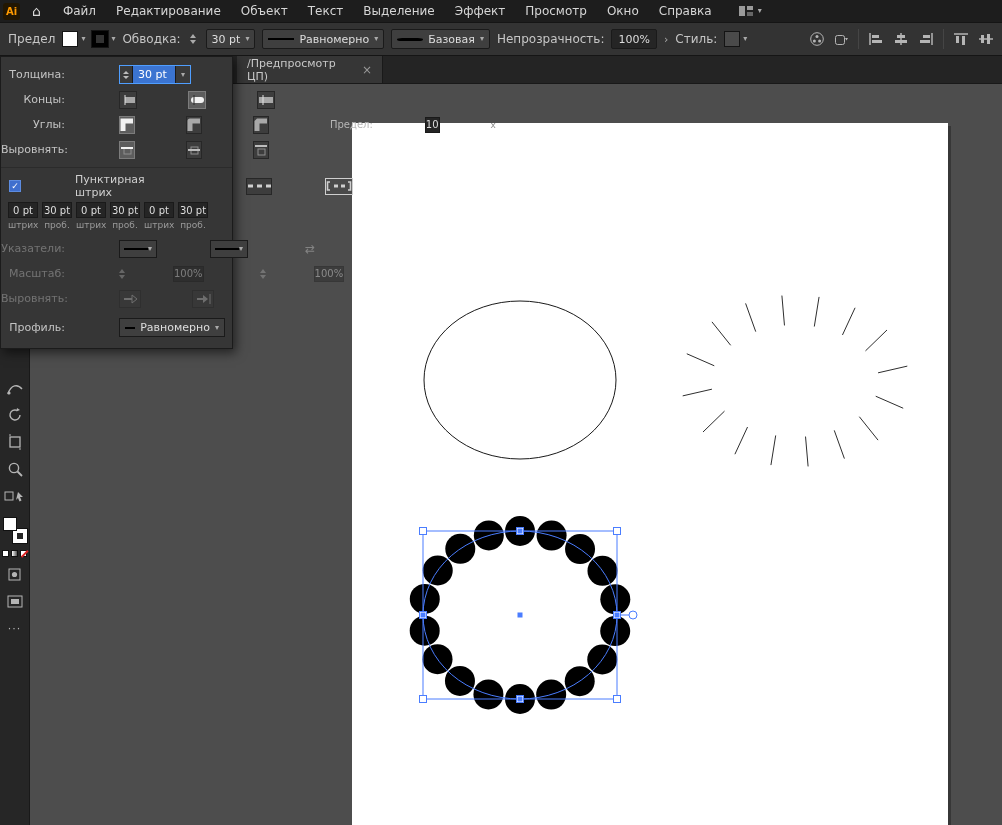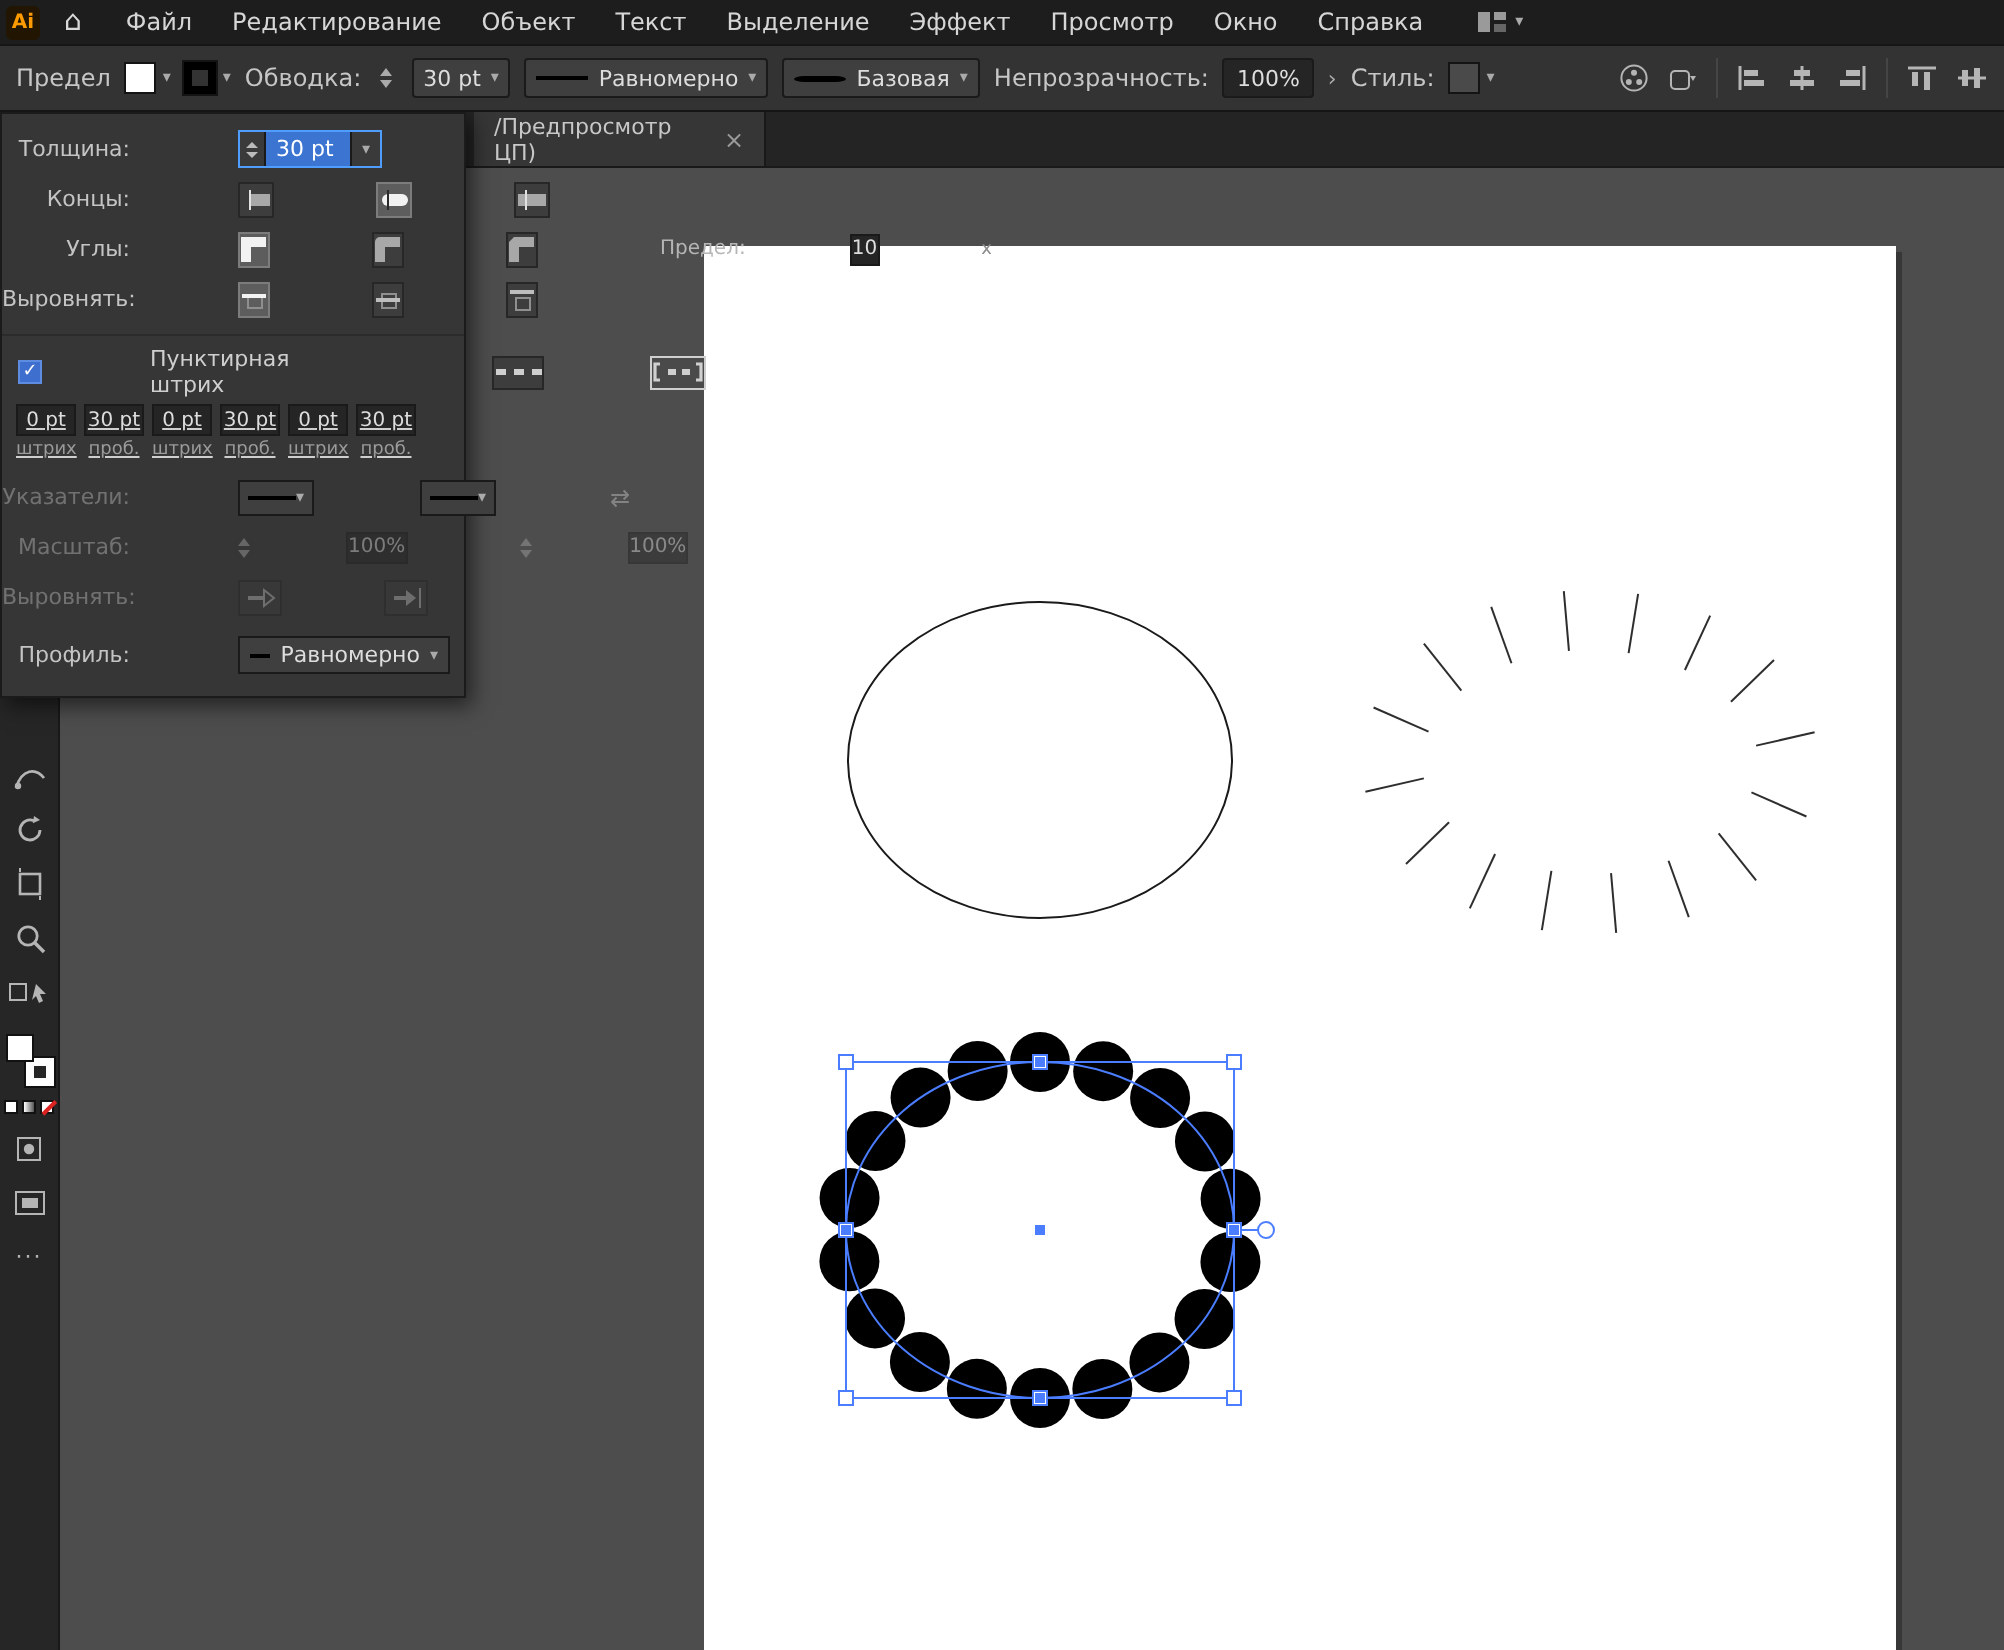--- a/index.html
+++ b/index.html
@@ -82,21 +82,21 @@
   .wcombo .wval { width:42px; background:#3b74d1; color:#fff; display:flex; align-items:center; padding:0 5px; font-size:11px; }
   .wcombo .wcaret { width:15px; background:#3a3a3a; border-left:1px solid #1a1a1a; display:flex; align-items:center; justify-content:center; }
   .sinput { width:30px; height:16px; background:#252525; border:1px solid #1a1a1a; color:#ddd; font-size:10px;
             display:flex; align-items:center; justify-content:center; }
   .psep { height:1px; background:#2b2b2b; margin:5px 0; }
   .checkbox { width:12px; height:12px; background:#3f6fce; border:1px solid #5d8ce0; color:#fff; font-size:9px;
               display:flex; align-items:center; justify-content:center; margin:0 6px 0 8px; flex:none; }
   .preset { width:32px; height:17px; background:#3d3d3d; border:1px solid #272727; margin-left:5px;
             display:flex; align-items:center; justify-content:center; }
   .preset.sel { border-color:#cfcfcf; background:#4a4a4a; }
-  .dashgrid { display:flex; gap:4px; padding-left:7px;text-decoration:underline; }
+  .dashgrid { display:flex; gap:4px; padding-left:7px; }
   .dashcap { width:30px; text-align:center; font-size:9px; color:#9b9b9b; }
   .acombo { width:46px; height:18px; background:#3f3f3f; border:1px solid #1a1a1a; display:flex; align-items:center;
             justify-content:space-between; padding:0 4px; margin-right:5px; }
   .aline { width:24px; height:2px; background:#000; }
   .dim { opacity:.42; }
   .pcombo { width:106px; height:19px; background:#3f3f3f; border:1px solid #1a1a1a; display:flex; align-items:center;
             gap:5px; padding:0 5px; }
   .pcombo .val { font-size:11px; color:#ddd; }
   .minilabel { font-size:10px; color:#b5b5b5; margin:0 4px 0 10px; }
   .xmul { color:#8a8a8a; font-size:9px; margin-left:3px; }

